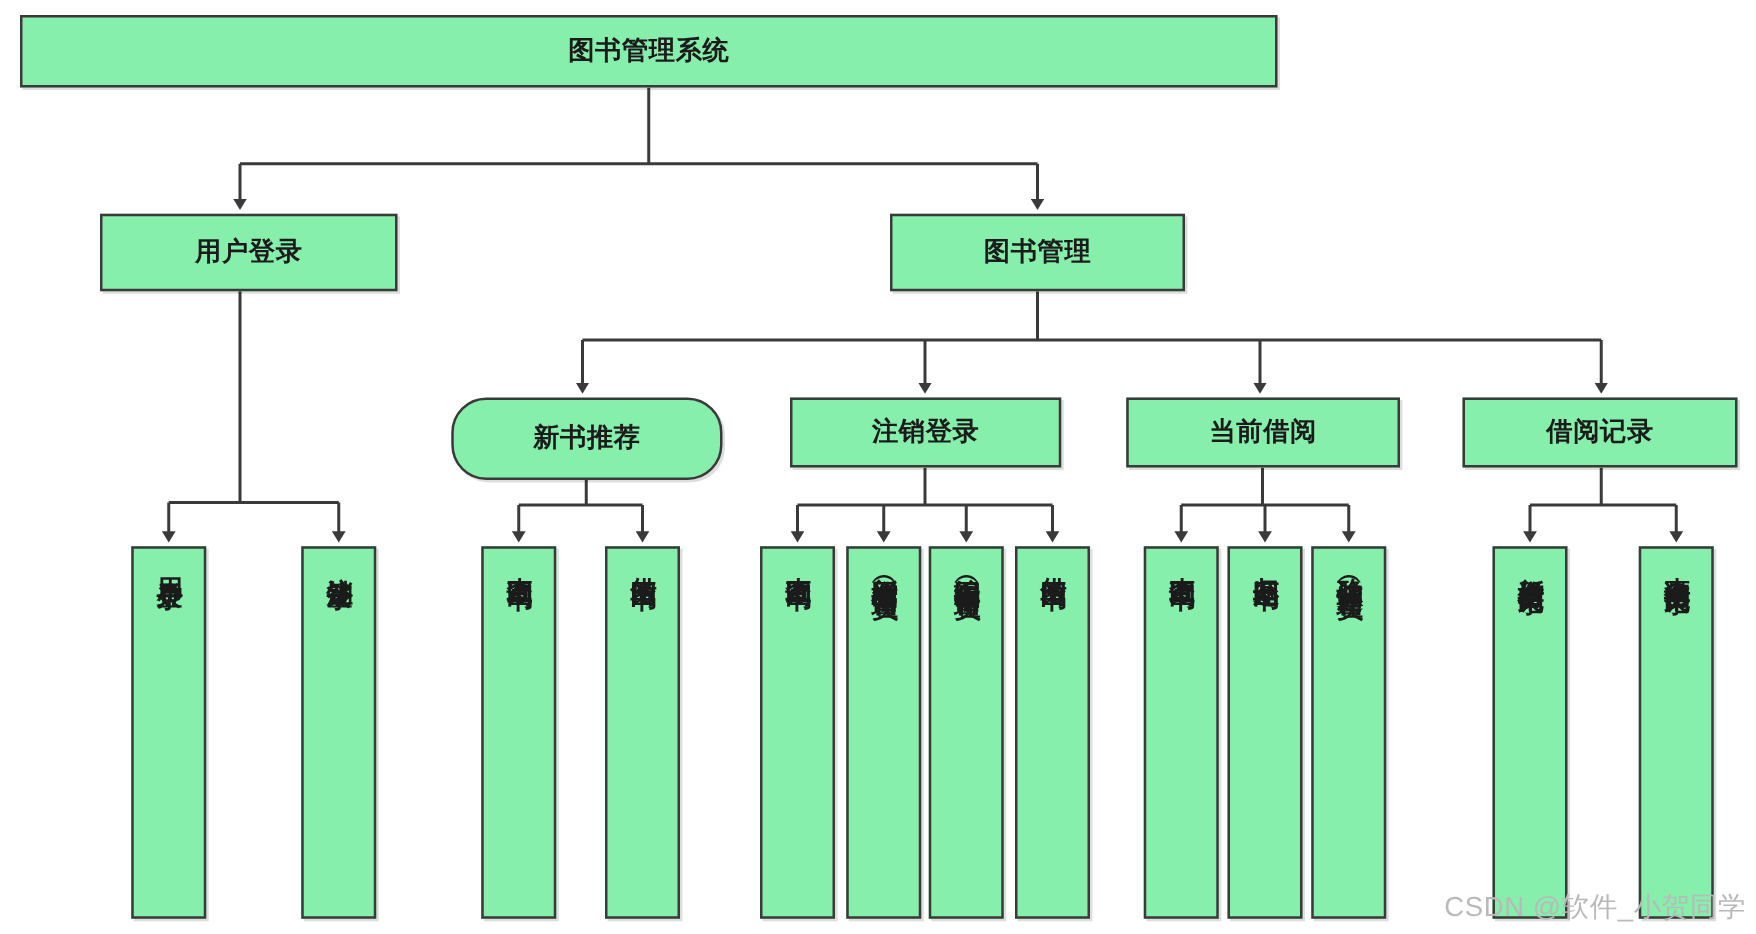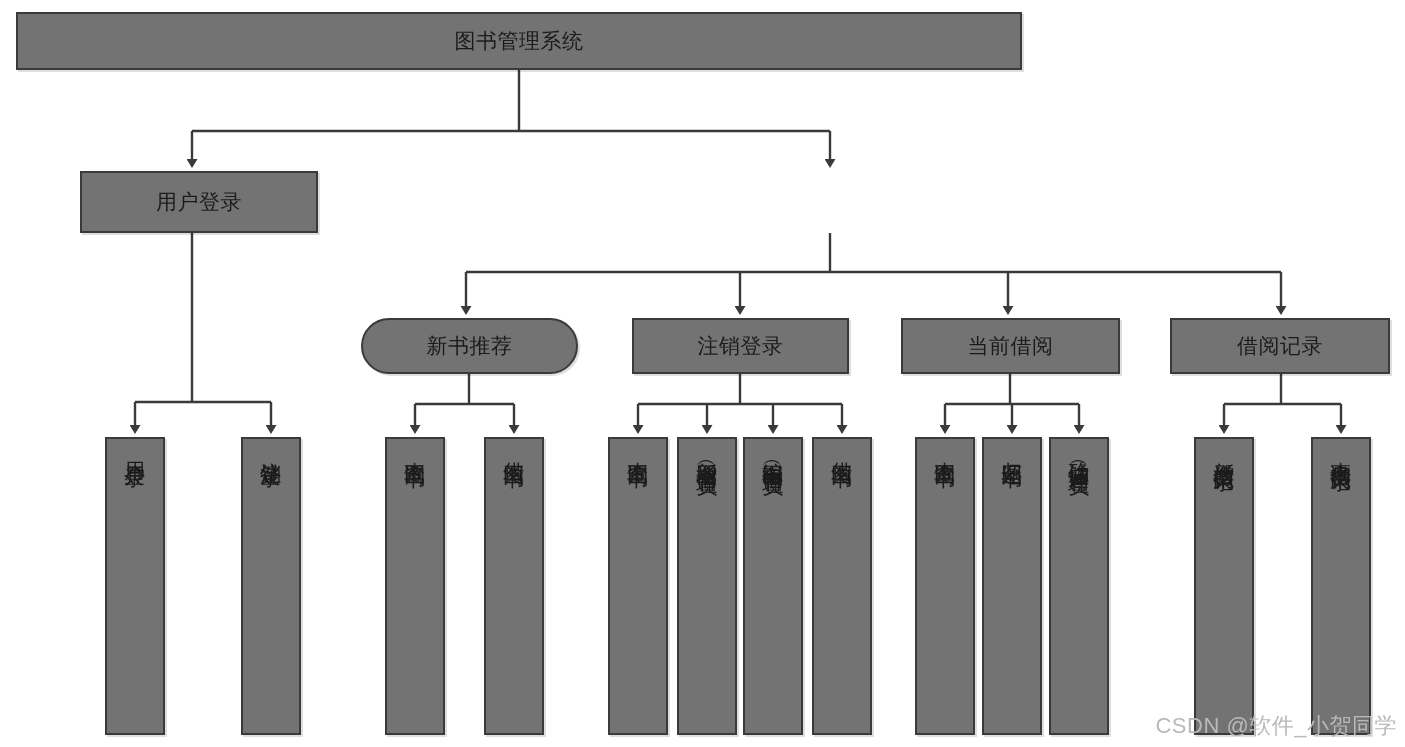--- a/index.html
+++ b/index.html
@@ -21,28 +21,29 @@
     position: absolute;
     left: 0;
     top: 0;
     width: 1405px;
     height: 747px;
     pointer-events: none;
   }
   .node {
     position: absolute;
     box-sizing: border-box;
-    background: #737373;
+    background: #86efac;
     border: 2.4px solid #3a3a3a;
     box-shadow: 2px 2px 0 rgba(0,0,0,0.13);
     display: flex;
     align-items: center;
     justify-content: center;
     color: #1b1b1b;
     z-index: 2;
+    font-weight: bold;
   }
   .node .label {
     font-size: 21px;
     line-height: 1.1;
     white-space: nowrap;
     letter-spacing: 0.5px;
   }
   .node.vertical {
     align-items: flex-start;
     justify-content: center;
@@ -122,22 +123,25 @@
     </g>
   </svg>
 
   <div class="node" style="left:16px; top:12px; width:1006px; height:58px;">
     <span class="label">图书管理系统</span>
   </div>
 
   <div class="node" style="left:80px; top:171px; width:238px; height:62px;">
     <span class="label">用户登录</span>
   </div>
+  <div class="node" style="left:712px; top:171px; width:236px; height:62px;">
+    <span class="label">图书管理</span>
+  </div>
 
-  <div class="node" style="left:361px; top:318px; width:217px; height:56px;border-radius:28px;">
+  <div class="node" style="left:361px; top:318px; width:217px; height:66px;border-radius:28px;">
     <span class="label">新书推荐</span>
   </div>
   <div class="node" style="left:632px; top:318px; width:217px; height:56px;">
     <span class="label">注销登录</span>
   </div>
   <div class="node" style="left:901px; top:318px; width:219px; height:56px;">
     <span class="label">当前借阅</span>
   </div>
   <div class="node" style="left:1170px; top:318px; width:220px; height:56px;">
     <span class="label">借阅记录</span>

